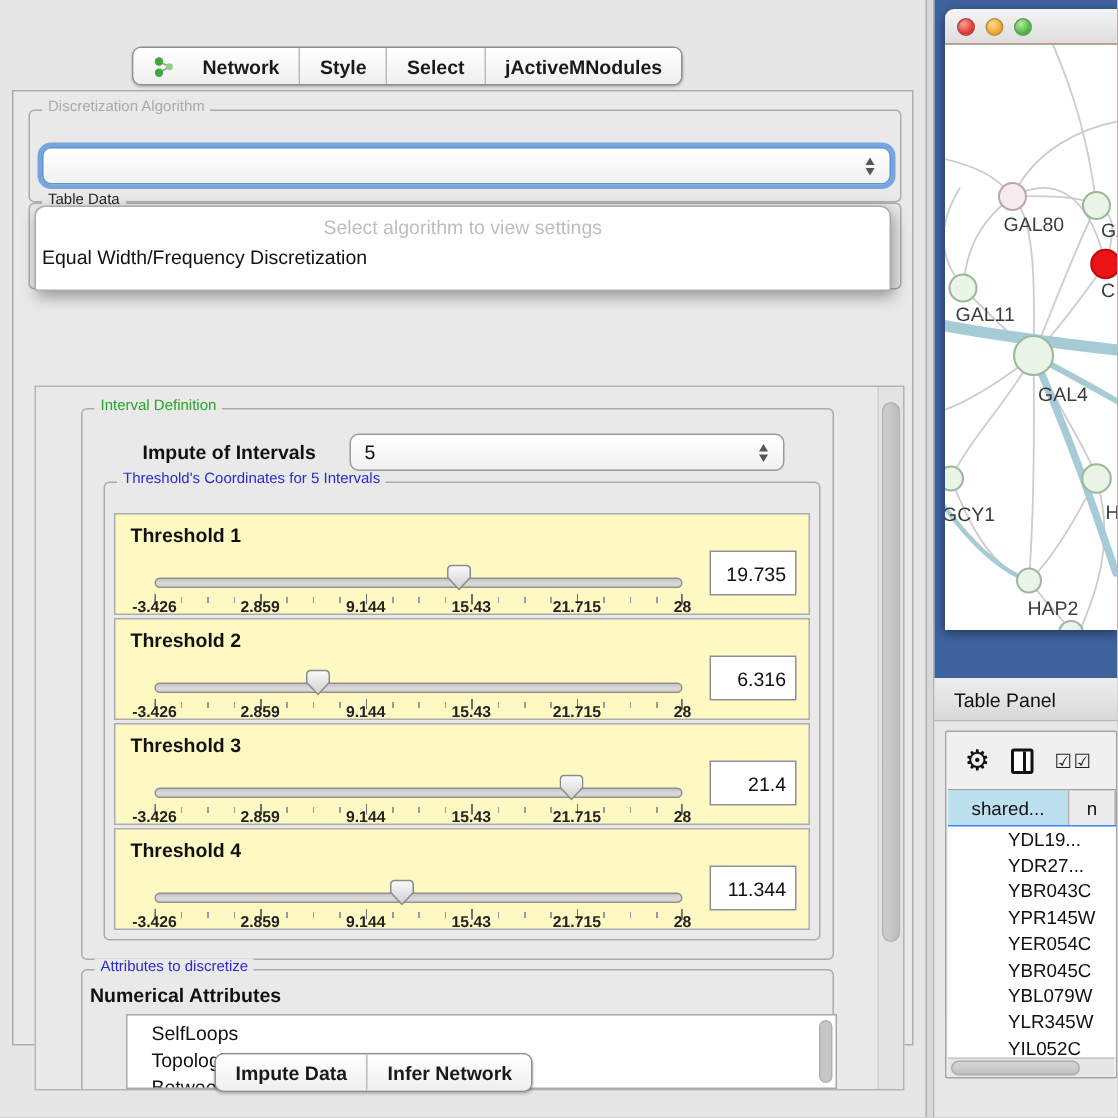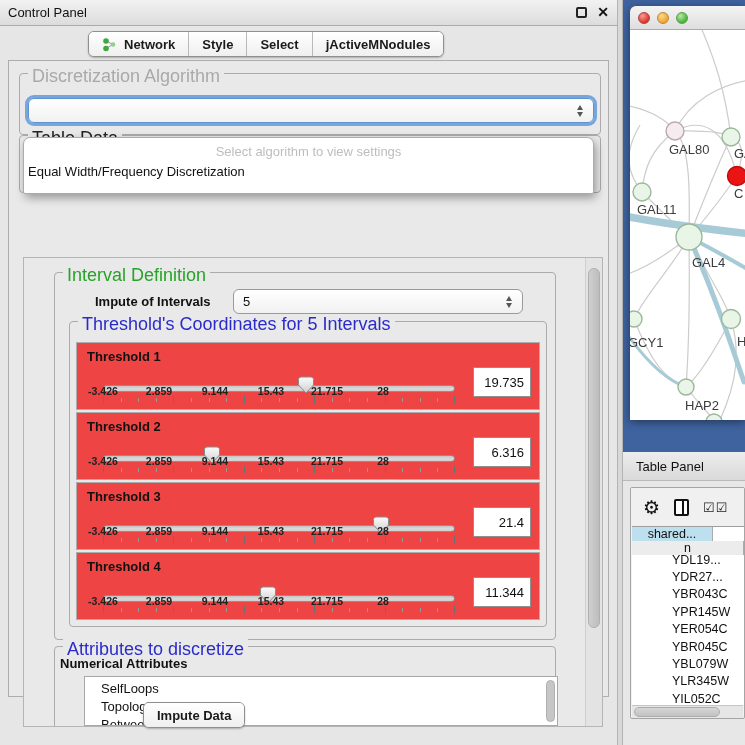--- a/index.html
+++ b/index.html
@@ -12,34 +12,34 @@
   #cp-titlebar{position:absolute;left:0;top:0;width:617px;height:26px;
     background:linear-gradient(#F2F2F2,#DCDCDC);border-bottom:1px solid #ABABAB;
     display:flex;align-items:center;padding:0 8px;font-size:13px;}
   #cp-title{flex:1;}
   .wm-float{width:11px;height:11px;border:2px solid #222;border-radius:2px;margin-right:10px;cursor:pointer;}
   .wm-close{font-size:14px;font-weight:bold;color:#111;cursor:pointer;line-height:11px;}
 
   
   .seg-tabs{position:absolute;display:flex;border:1px solid #8F8F8F;border-radius:6px;
     overflow:hidden;background:#FFF;box-shadow:0 1px 2px rgba(0,0,0,.25);}
-  .seg-tab{display:flex;align-items:center;gap:8px;padding:0 13px;height:24px;font-size:13px;
+  .seg-tab{display:flex;align-items:center;gap:19px;padding:0 13px;height:24px;font-size:13px;
     font-weight:600;background:linear-gradient(#FFFFFF,#EFEFEF);border-left:1px solid #B9B9B9;
     cursor:pointer;white-space:nowrap;color:#1A1A1A;}
   .seg-tab:first-child{border-left:none;}
   .seg-tab.selected{background:linear-gradient(#8A8A8A,#6E6E6E);color:#E6E6E6;}
   #top-tabs{left:88px;top:31px;}
   #bottom-tabs{left:143px;top:702px;}
 
   
   #content{position:absolute;left:8px;top:60px;width:601px;height:637px;
     border:1px solid #ADADAD;background:#E9E9E9;}
 
   .groupbox{position:absolute;border:1px solid #ABABAB;border-radius:4px;background:#E9E9E9;}
-  .group-label{position:absolute;top:-8px;left:8px;background:#E9E9E9;padding:0 4px;font-size:18px;}
+  .group-label{position:absolute;top:-8px;left:8px;background:#E9E9E9;padding:0 4px;font-size:10px;}
   .gl-green{color:#27A327;}
   .gl-blue{color:#2B2BCC;}
   .gl-gray{color:#A9A9A9;}
   .gl-dark{color:#222;}
 
   .combo{position:absolute;height:25px;border:1px solid #9A9A9A;border-radius:6px;
     background:linear-gradient(#FFFFFF,#F1F1F1);font-size:13px;display:flex;align-items:center;
     padding:0 26px 0 9px;cursor:pointer;}
   .combo .stepper{position:absolute;right:8px;top:50%;transform:translateY(-50%);width:9px;height:12px;}
   .stepper::before,.stepper::after{content:"";position:absolute;left:1px;border-left:3.5px solid transparent;
@@ -64,32 +64,32 @@
     border-left:1px solid #CFCFCF;}
   .vscroll .thumb{position:absolute;left:2px;width:12px;background:linear-gradient(90deg,#CFCFCF,#BDBDBD);
     border:1px solid #AFAFAF;border-radius:7px;cursor:pointer;}
 
   
   #interval-group{left:30px;top:14px;width:502px;height:368px;}
   #num-intervals-label{position:absolute;left:40px;top:21px;font-size:13px;font-weight:bold;}
   #num-intervals-combo{left:178px;top:16px;width:290px;}
   #thr-group{left:14px;top:48px;width:478px;height:306px;}
   #threshold-rows{position:absolute;left:6px;top:20px;right:6px;}
-  .thr-row{position:relative;height:68px;border:1px solid #ACACAC;background:#ef4444;margin-bottom:2px;}
+  .thr-row{position:relative;height:68px;border:1px solid #ACACAC;background:#fef9c3;margin-bottom:2px;}
   .thr-name{position:absolute;left:10px;top:6px;font-size:13px;font-weight:bold;}
   .thr-track{position:absolute;left:26px;top:42px;width:352px;height:7px;border:1px solid #8F8F8F;
     border-radius:4px;background:linear-gradient(#C4C4C4,#DADADA 55%,#CFCFCF);}
   .thr-handle{position:absolute;top:33px;width:16px;height:18px;margin-left:-8px;cursor:pointer;}
   .thr-ticks{position:absolute;left:26px;width:352px;top:53px;height:7px;}
   .ticks-minor{position:absolute;left:0;right:0;top:2px;height:4px;
     background:repeating-linear-gradient(90deg,#9A9A9A 0 1px,transparent 1px 5%);}
   .ticks-major{position:absolute;left:0;right:0;top:0;height:7px;
     background:repeating-linear-gradient(90deg,#6E6E6E 0 1px,transparent 1px 20%);}
   .ticks-major::after{content:"";position:absolute;right:0;top:0;width:1px;height:7px;background:#6E6E6E;}
-  .thr-scale{position:absolute;left:26px;width:280px;top:42px;height:12px;font-size:10.5px;font-weight:600;color:#222;}
+  .thr-scale{position:absolute;left:26px;width:352px;top:56px;height:12px;font-size:10.5px;font-weight:600;color:#222;}
   .thr-scale span{position:absolute;transform:translateX(-50%);white-space:nowrap;}
   .thr-value{position:absolute;right:8px;top:24px;width:58px;height:30px;border:1px solid #8F8F8F;
     background:#FFF;font-size:13px;text-align:right;padding:7px 6px 0 0;cursor:text;}
 
   
   #attr-group{left:30px;top:388px;width:502px;height:120px;}
   #attr-sublabel{position:absolute;left:36px;top:398px;font-size:13px;font-weight:bold;}
   #attr-list{position:absolute;left:44px;top:418px;width:474px;height:50px;background:#FFF;
     border:1px solid #A8A8A8;overflow:hidden;font-size:13px;margin-left:16px;}
   #attr-list ul{margin:0;padding:3px 0 0 16px;list-style:none;line-height:18px;}
@@ -125,45 +125,40 @@
     background:#F2F2F2;border-radius:2px;overflow:hidden;}
   #dt-toolbar{position:absolute;left:0;top:0;right:0;height:38px;display:flex;align-items:center;
     gap:14px;padding-left:12px;background:#F0F0F0;}
   .gear-glyph{font-size:19px;line-height:19px;color:#111;cursor:pointer;}
   .col-icon{width:15px;height:17px;border:2px solid #111;border-radius:2px;background:#FFF;
     position:relative;cursor:pointer;}
   .col-icon::after{content:"";position:absolute;left:50%;top:0;bottom:0;width:2px;background:#111;}
   .cb-glyph{font-size:13px;letter-spacing:1px;color:#222;cursor:pointer;}
   #dt-grid{position:absolute;left:1px;top:38px;right:0;bottom:13px;background:#FFF;
     border-top:1px solid #9E9E9E;overflow:hidden;font-size:12.5px;}
-  .dt-hrow{display:flex;height:24px;border-bottom:1px solid #3b82f6;flex-direction:column;}
+  .dt-hrow{display:flex;height:24px;border-bottom:1px solid #3b82f6;}
   .dt-hcell{display:flex;align-items:center;justify-content:center;background:#ECECEC;
     border-right:1px solid #ABABAB;cursor:pointer;}
   .dt-hcell.selected{background:#BCE0EE;}
   .dt-hcell:first-child{width:81px;flex:none;}
   .dt-hcell:last-child{flex:1;}
   .dt-row{display:flex;height:17.4px;align-items:center;cursor:default;padding-left:32px;}
   .dt-c1{width:81px;flex:none;padding-left:8px;}
   .dt-c2{flex:1;padding-left:7px;}
   #dt-hscroll{position:absolute;left:1px;right:1px;bottom:0;height:13px;background:#E6E6E6;border-top:1px solid #C6C6C6;}
   #dt-hscroll .thumb{position:absolute;left:2px;top:1px;width:86px;height:10px;background:linear-gradient(#D6D6D6,#C2C2C2);
     border:1px solid #ADADAD;border-radius:6px;cursor:pointer;}
 </style>
 </head>
 <body>
 
 <div id="screen">
 
   <div id="left-panel">
 
-    <div id="cp-titlebar">
-      <span id="cp-title">Control Panel</span>
-      <span class="wm-float"></span>
-      <span class="wm-close">✕</span>
-    </div>
 
     <div id="top-tabs" class="seg-tabs">
         <div class="seg-tab">
           <svg width="14" height="15">
             <line x1="4" y1="4" x2="11" y2="7.5" stroke="#9A9A9A"></line>
             <line x1="4" y1="11.5" x2="11" y2="7.5" stroke="#9A9A9A"></line>
             <circle cx="4" cy="4" r="2.8" fill="#3DA93D"></circle>
             <circle cx="4" cy="11.5" r="2.8" fill="#3DA93D"></circle>
             <circle cx="11" cy="7.5" r="2.3" fill="#8FCF8F"></circle>
           </svg>
@@ -324,20 +319,23 @@
         <div class="hint">Select algorithm to view settings</div>
         <div id="popup-items">
             <div class="popup-item">Equal Width/Frequency Discretization</div>
           </div>
       </div>
     </div>
 
     <div id="bottom-tabs" class="seg-tabs">
         <div class="seg-tab">
           <span>Impute Data</span>
+        </div>
+        <div class="seg-tab">
+          <span>Infer Network</span>
         </div>
       </div>
   </div>
 
   <div id="right-col">
     <div id="divider"></div>
 
     <div id="desktop">
       <div id="net-window">
         <div id="net-header">

